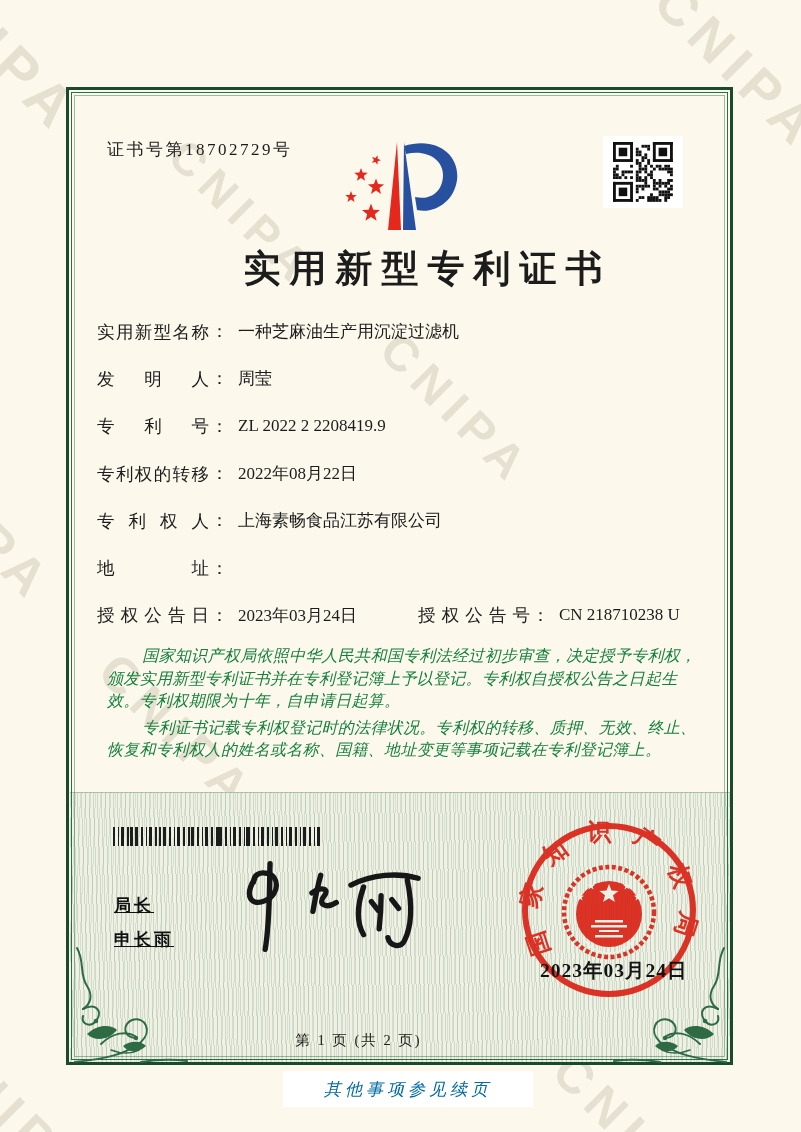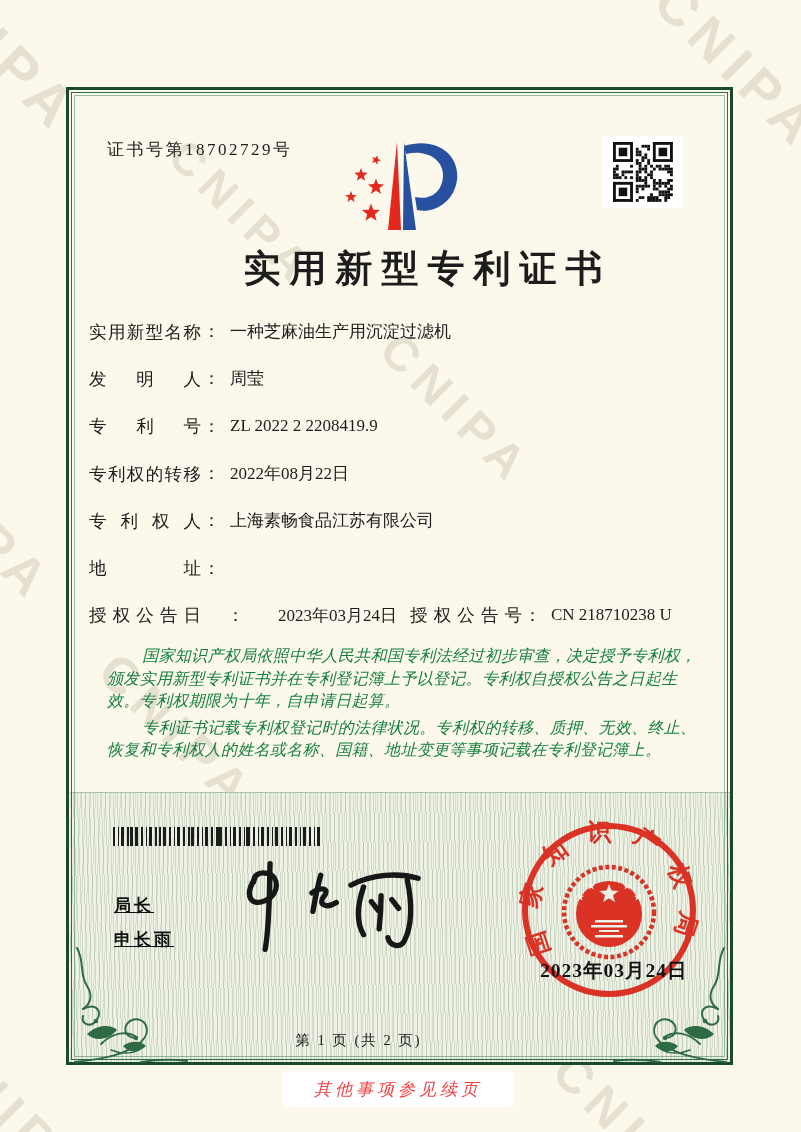--- a/index.html
+++ b/index.html
@@ -19,46 +19,46 @@
   .band{position:absolute;left:70px;top:792px;width:661px;height:270px;z-index:1;
         background-color:#eef1e4;border-top:1px solid rgba(90,130,95,.4);box-sizing:border-box;
         background-image:
           repeating-linear-gradient(88deg, rgba(130,160,130,.30) 0 1px, rgba(0,0,0,0) 1px 4px),
           repeating-linear-gradient(92deg, rgba(130,160,130,.22) 0 1px, rgba(0,0,0,0) 1px 5px);}
   .cert-no{position:absolute;left:107px;top:138px;font-size:17px;letter-spacing:2.5px;z-index:2;}
   .qr-wrap{position:absolute;left:603px;top:136px;width:80px;height:72px;background:#fff;z-index:2;}
   .title{position:absolute;left:66px;top:244px;width:667px;text-align:center;
          font-size:37px;font-weight:bold;letter-spacing:9px;z-index:2;padding-left:28px;}
   
-  .fields{position:absolute;left:89px;top:308px;width:600px;z-index:2;font-size:17px;}
+  .fields{position:absolute;left:97px;top:308px;width:600px;z-index:2;font-size:17px;}
   .frow{height:47.3px;display:flex;align-items:center;white-space:nowrap;}
   .flabel{display:inline-block;width:112px;text-align:justify;text-align-last:justify;font-size:17.5px;}
   .fcolon{display:inline-block;margin:0 10px 0 2px;}
   .fgroup{display:flex;align-items:center;}
-  .fgroup.g1{width:321px;gap:24px;}
+  .fgroup.g1{width:321px;}
   
   .paras{position:absolute;left:107px;top:645px;width:594px;z-index:2;
          font-size:16px;line-height:22.5px;color:#15803d;font-style:italic;letter-spacing:.3px;}
   .paras p{margin:0 0 4px 0;text-indent:2.2em;}
   
   .barcode{position:absolute;left:113px;top:827px;width:207px;height:19px;z-index:2;
     background-image:
       repeating-linear-gradient(90deg,#1c1c1c 0 2px,rgba(0,0,0,0) 2px 5px,#1c1c1c 5px 6px,rgba(0,0,0,0) 6px 8px,#1c1c1c 8px 11px,rgba(0,0,0,0) 11px 14px),
       repeating-linear-gradient(90deg,rgba(0,0,0,0) 0 17px,#1c1c1c 17px 19px,rgba(0,0,0,0) 19px 29px);}
   .director{position:absolute;left:114px;z-index:2;font-family:"Liberation Sans","DejaVu Sans",sans-serif;
             font-weight:600;font-size:17px;letter-spacing:3px;color:#111;text-decoration:underline;}
   .sig-svg{position:absolute;left:226px;top:850px;z-index:2;}
   .seal-svg{position:absolute;left:519px;top:820px;z-index:2;opacity:.95;}
   .seal-date{position:absolute;left:540px;top:957px;z-index:3;font-size:19.5px;font-weight:bold;
              letter-spacing:1px;color:#141414;}
   .footer-page{position:absolute;left:66px;top:1031px;width:585px;text-align:center;
                font-size:14.5px;z-index:2;letter-spacing:2px;}
-  .note-band{position:absolute;left:283px;top:1071px;width:230px;height:36px;background:#ffffff;
+  .note-band{position:absolute;left:283px;top:1071px;width:250px;height:36px;background:#ffffff;
              z-index:2;display:flex;align-items:center;justify-content:center;
-             font-size:17px;letter-spacing:4px;font-style:italic;color:#ef4444;}
+             font-size:17px;letter-spacing:4px;font-style:italic;color:#0369a1;}
   .orn{position:absolute;z-index:2;}
 </style>
 </head>
 <body>
 
 <span class="wm" style="left:-62px;top:-58px;font-size:58px">CNIPA</span>
 <span class="wm" style="left:686px;top:-30px;font-size:54px">CNIPA</span>
 <span class="wm" style="left:196px;top:128px;font-size:46px">CNIPA</span>
 <span class="wm" style="left:408px;top:322px;font-size:48px">CNIPA</span>
 <span class="wm" style="left:-78px;top:428px;font-size:52px">CNIPA</span>

